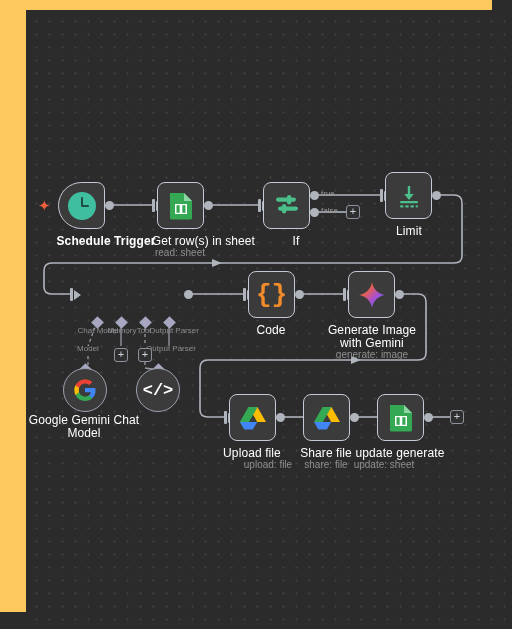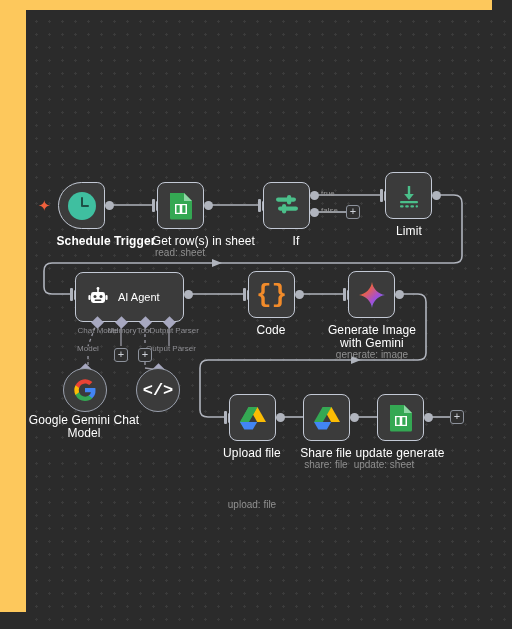--- a/index.html
+++ b/index.html
@@ -200,35 +200,20 @@
         <rect x="9.2" y="22.2" width="3.6" height="2.2" rx="1" fill="#4bbf8a"></rect>
         <rect x="14.4" y="22.2" width="3.6" height="2.2" rx="1" fill="#4bbf8a"></rect>
         <rect x="19.6" y="22.2" width="2.4" height="2.2" rx="1" fill="#4bbf8a"></rect>
       </svg>
     </div>
     <div class="port" style="left:406px;top:181px;"></div>
     <div class="node-label" style="left:333px;top:215px;width:100px;">Limit</div>
 
     <div class="inbar" style="left:44px;top:278px;"></div>
     <div class="inarrow" style="left:48px;top:280px;"></div>
-    <div class="node" style="left:49px;top:262px;width:109px;height:50px;justify-content:flex-start;">
-      <div class="agent-inner">
-        <svg width="20" height="20" viewBox="0 0 20 20">
-          <rect x="3" y="5" width="14" height="11" rx="2.4" fill="#ffffff"></rect>
-          <rect x="9.2" y="1.6" width="1.6" height="3.6" fill="#ffffff"></rect>
-          <circle cx="10" cy="1.4" r="1.4" fill="#ffffff"></circle>
-          <rect x="0.4" y="8" width="2.2" height="5" rx="1.1" fill="#ffffff"></rect>
-          <rect x="17.4" y="8" width="2.2" height="5" rx="1.1" fill="#ffffff"></rect>
-          <circle cx="7" cy="9.4" r="1.5" fill="#3b3b3b"></circle>
-          <circle cx="13" cy="9.4" r="1.5" fill="#3b3b3b"></circle>
-          <rect x="6.6" y="12.4" width="6.8" height="1.7" rx="0.8" fill="#3b3b3b"></rect>
-        </svg>
-        <span class="agent-text">AI Agent</span>
-      </div>
-    </div>
     <div class="port" style="left:158px;top:280px;"></div>
 
     <div class="diamond" style="left:67px;top:308px;"></div>
     <div class="diamond" style="left:91px;top:308px;"></div>
     <div class="diamond" style="left:115px;top:308px;"></div>
     <div class="diamond" style="left:139px;top:308px;"></div>
 
     <div class="sublabel" style="left:44px;top:316px;width:56px;">Chat Model</div>
     <div class="sublabel" style="left:73px;top:316px;width:46px;">Memory</div>
     <div class="sublabel" style="left:103px;top:316px;width:30px;">Tool</div>
@@ -295,21 +280,21 @@
         <path d="M9.6,2 h8.8 l8.6,14.9 h-8.8 z" fill="#fbbc04"></path>
         <path d="M9.6,2 L1,16.9 l4.4,7.6 L18.4,2 z" fill="#34a853" transform="translate(0,0)"></path>
         <path d="M9.6,2 L1,16.9 h8.8 L18.4,2 z" fill="#34a853"></path>
         <path d="M1,16.9 h17.2 l-4.4,7.6 H5.4 z" fill="#4285f4"></path>
         <path d="M18.2,16.9 h8.8 l-4.4,7.6 -4.4,-7.6z" fill="#4285f4" opacity="0"></path>
         <path d="M13.8,24.5 h8.6 l4.6,-7.6 h-8.8 z" fill="#4285f4" opacity="0"></path>
       </svg>
     </div>
     <div class="port" style="left:250px;top:403px;"></div>
     <div class="node-label" style="left:176px;top:437px;width:100px;">Upload file</div>
-    <div class="node-sub" style="left:176px;top:450px;width:100px;margin-top:40px;">upload: file</div>
+    <div class="node-sub" style="left:192px;top:450px;width:100px;">upload: file</div>
 
     <div class="inbar" style="left:278px;top:401px;"></div>
     <div class="inarrow" style="left:282px;top:403px;"></div>
     <div class="node" style="left:277px;top:384px;width:47px;height:47px;">
       <svg width="28" height="26" viewBox="0 0 28 26">
         <path d="M9.6,2 h8.8 l8.6,14.9 h-8.8 z" fill="#fbbc04"></path>
         <path d="M9.6,2 L1,16.9 h8.8 L18.4,2 z" fill="#34a853"></path>
         <path d="M1,16.9 h17.2 l-4.4,7.6 H5.4 z" fill="#4285f4"></path>
       </svg>
     </div>

